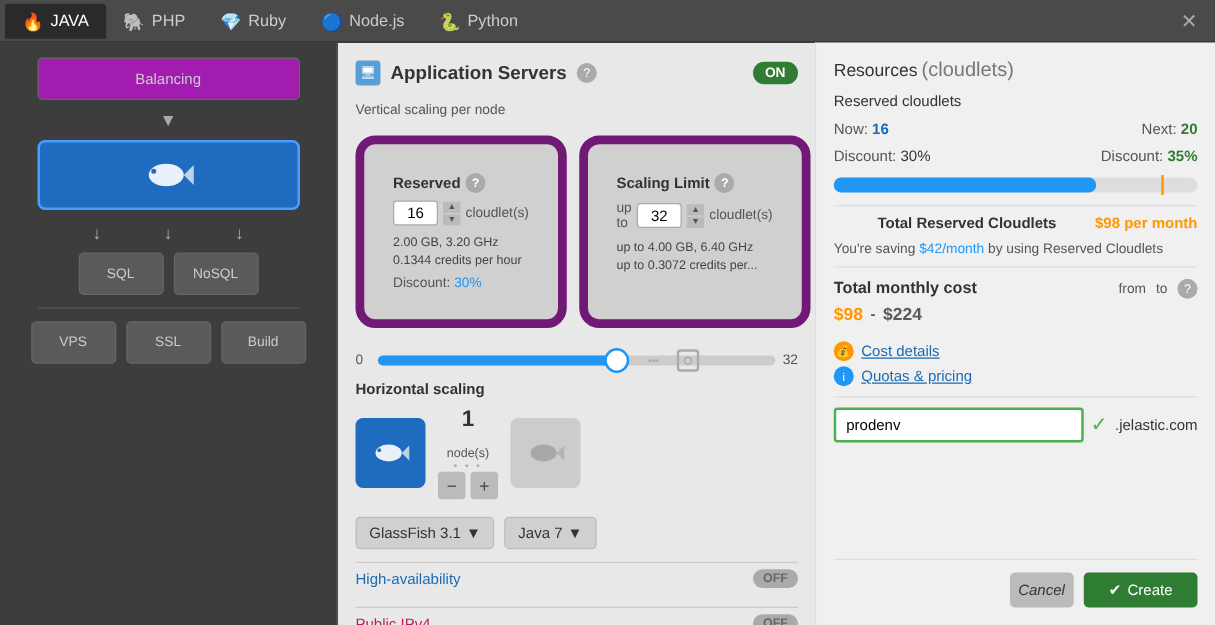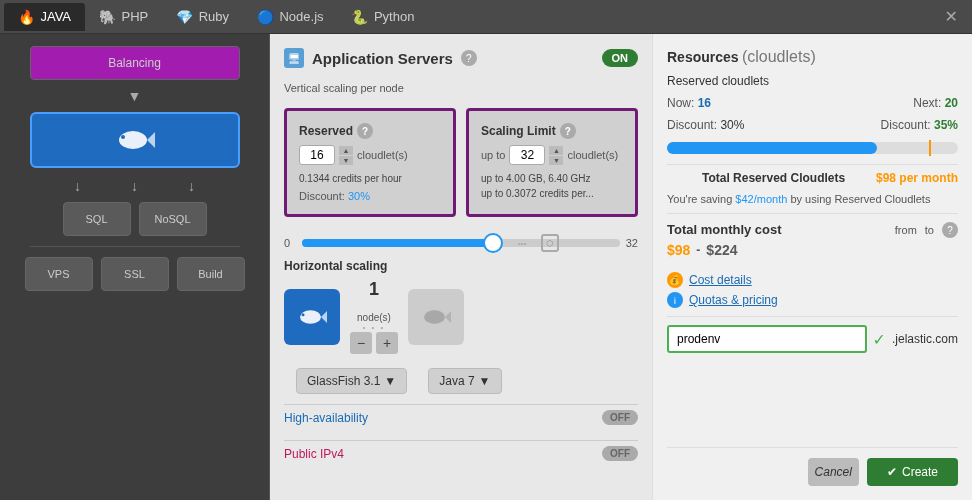--- a/index.html
+++ b/index.html
@@ -192,23 +192,23 @@
 
     
     .scaling-boxes {
       display: flex;
       gap: 10px;
       margin-bottom: 6px;
     }
     .scaling-box {
       flex: 1;
       background: #d0d0d0;
-      border: 3px solid #701a75;
-      border-radius: 4px;
-      padding: 12px;
+      border: 7px solid #701a75;
+      border-radius: 16px;
+      padding: 23px;
     }
     .scaling-box-title {
       display: flex;
       align-items: center;
       gap: 4px;
       font-weight: bold;
       font-size: 12px;
       color: #333;
       margin-bottom: 6px;
     }
@@ -392,23 +392,22 @@
       align-items: center;
       justify-content: center;
       font-size: 22px;
       color: #aaa;
     }
 
     
     .bottom-controls {
       display: flex;
       align-items: center;
-      gap: 21px;
+      gap: 8px;
       margin-top: 4px;
-      margin-left: 12px;
     }
     .dropdown-btn {
       display: flex;
       align-items: center;
       gap: 4px;
       padding: 5px 10px;
       background: #d0d0d0;
       border: 1px solid #bbb;
       border-radius: 4px;
       cursor: pointer;
@@ -447,21 +446,21 @@
       width: 320px;
       background: #f0f0f0;
       padding: 14px;
       display: flex;
       flex-direction: column;
       gap: 8px;
       border-left: 1px solid #ddd;
     }
     .resources-title {
       font-size: 14px;
-      font-weight: bold;
+      font-weight: normal;
       color: #333;
     }
     .resources-sub {
       font-size: 16px;
       color: #777;
       font-weight: normal;
     }
     .cloudlets-info-row {
       display: flex;
       justify-content: space-between;
@@ -751,20 +750,21 @@
         </div>
         <div class="cloudlets-row">
           <input type="text" class="cloudlets-input" value="16" style="">
           <div class="cloudlets-stepper">
             <button class="stepper-btn">▲</button>
             <button class="stepper-btn">▼</button>
           </div>
           <span class="cloudlets-label">cloudlet(s)</span>
         </div>
         <div class="scaling-info">
+          <div>2.00 GB, 3.20 GHz</div>
           <div>0.1344 credits per hour</div>
         </div>
         <div class="discount-text">
           <span>Discount:</span>
           <span class="discount-val">30%</span>
         </div>
       </div>
 
       <div class="scaling-box">
         <div class="scaling-box-title">

